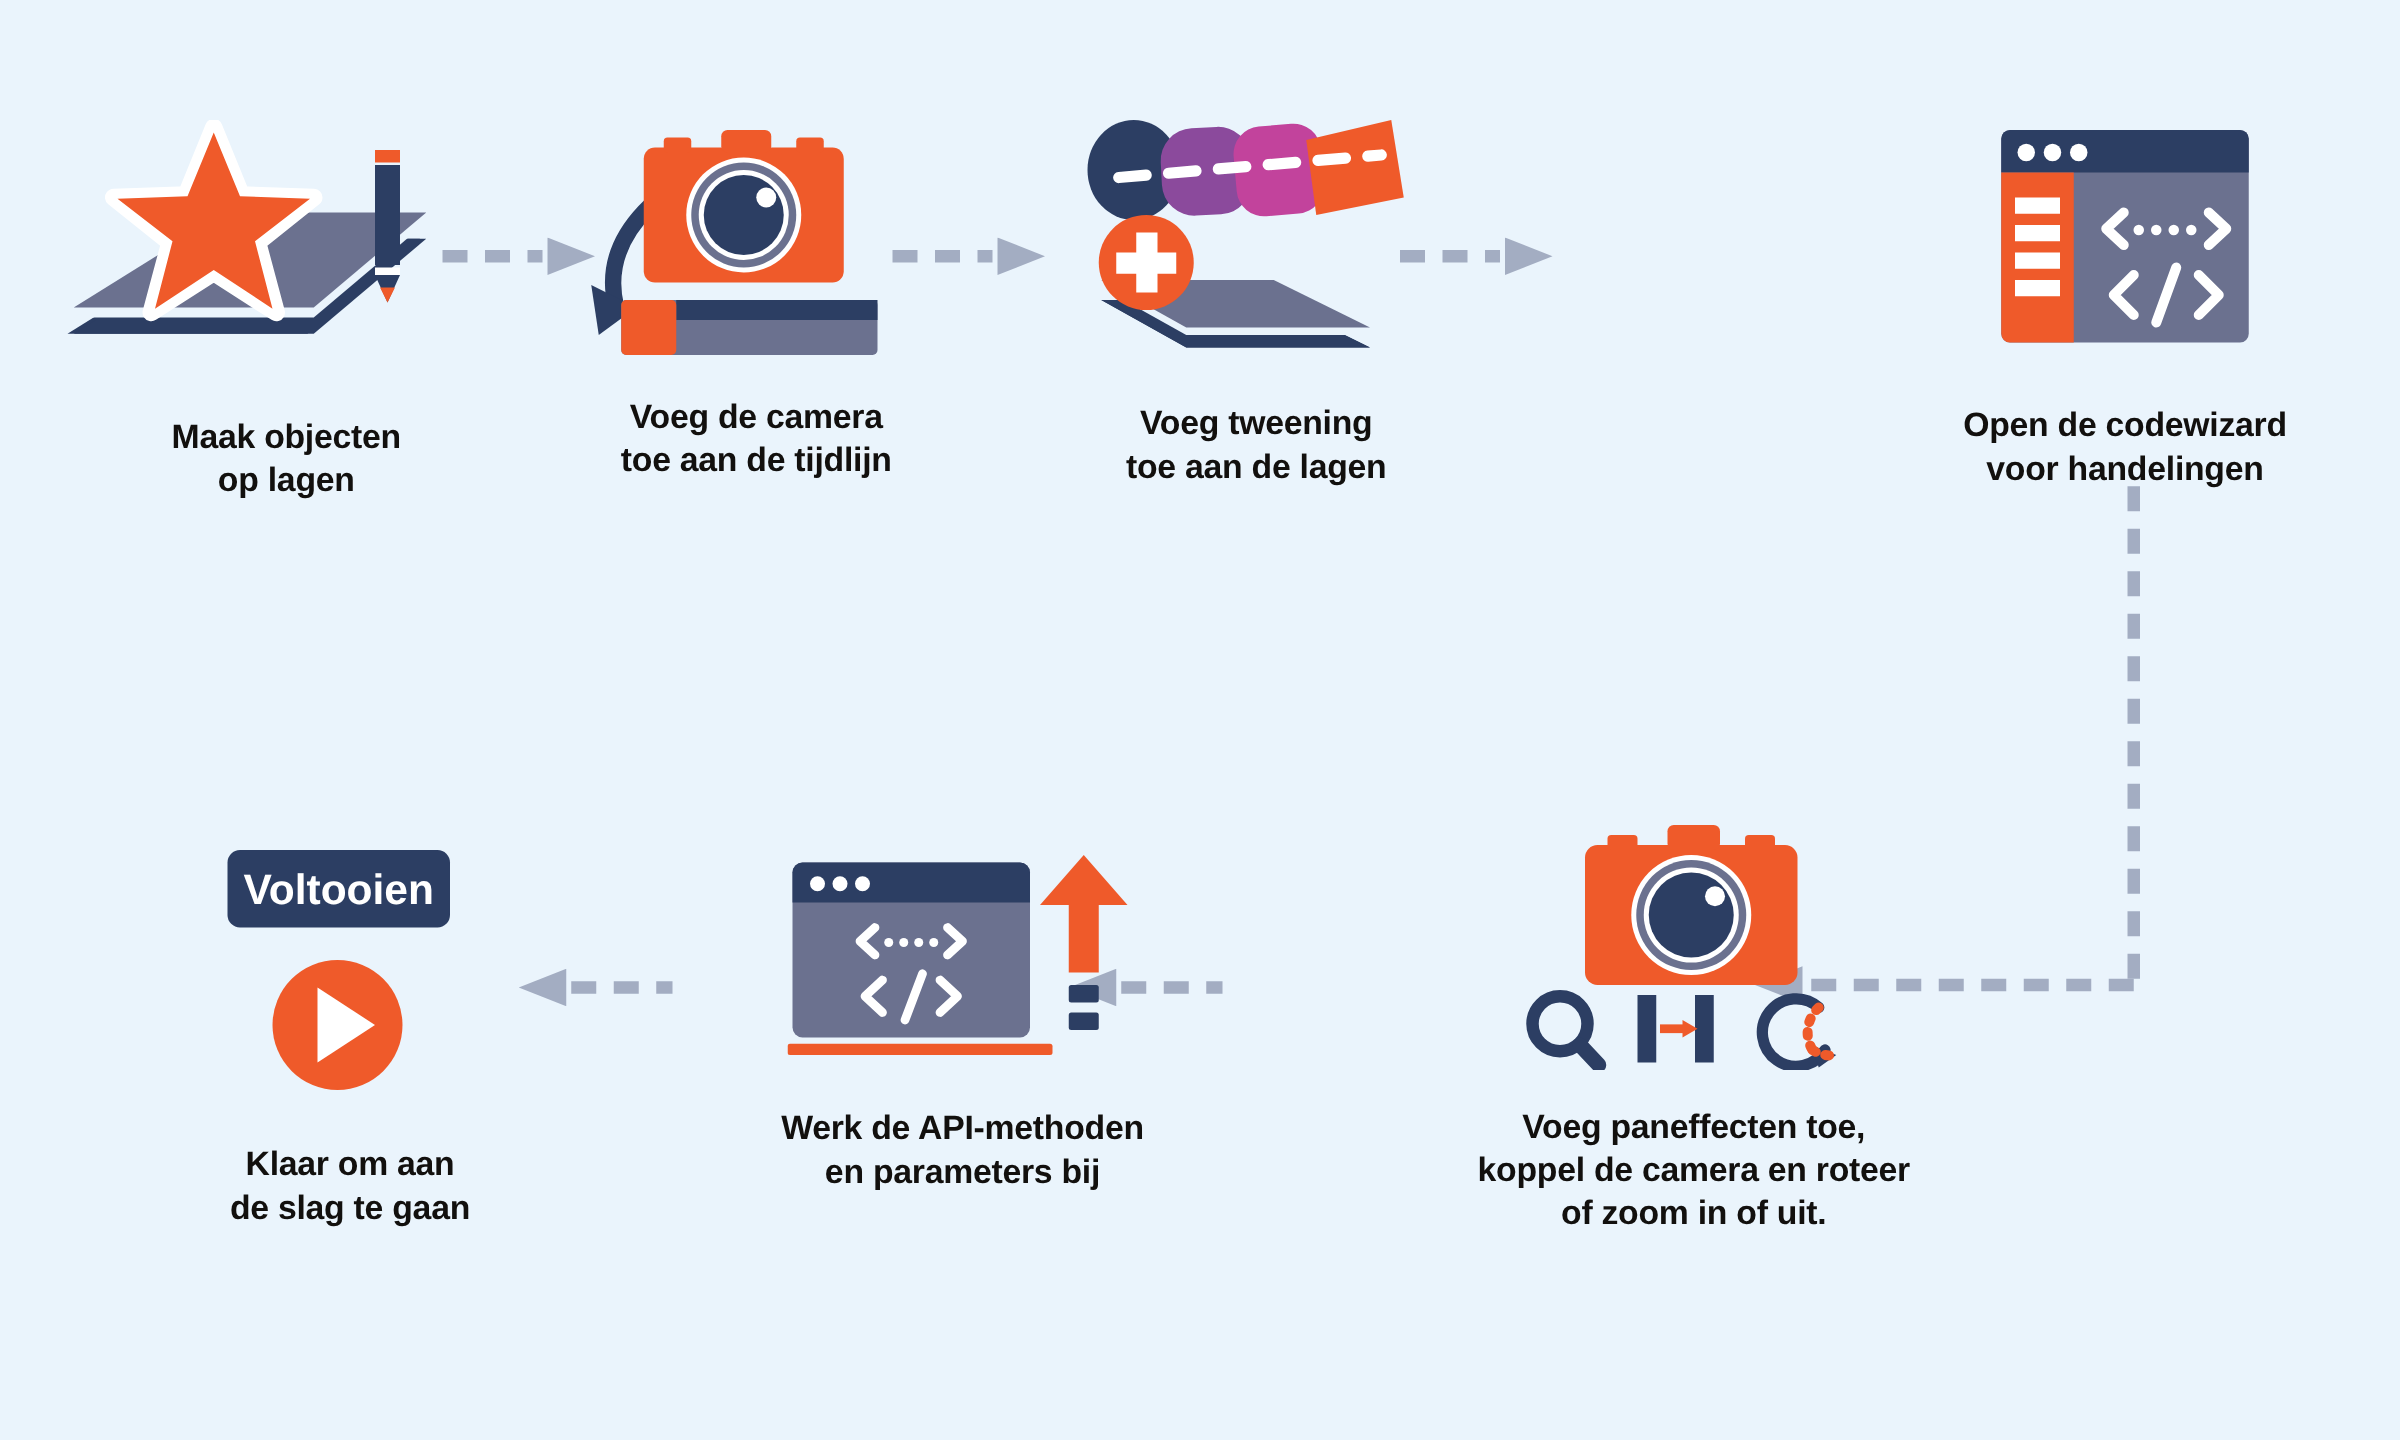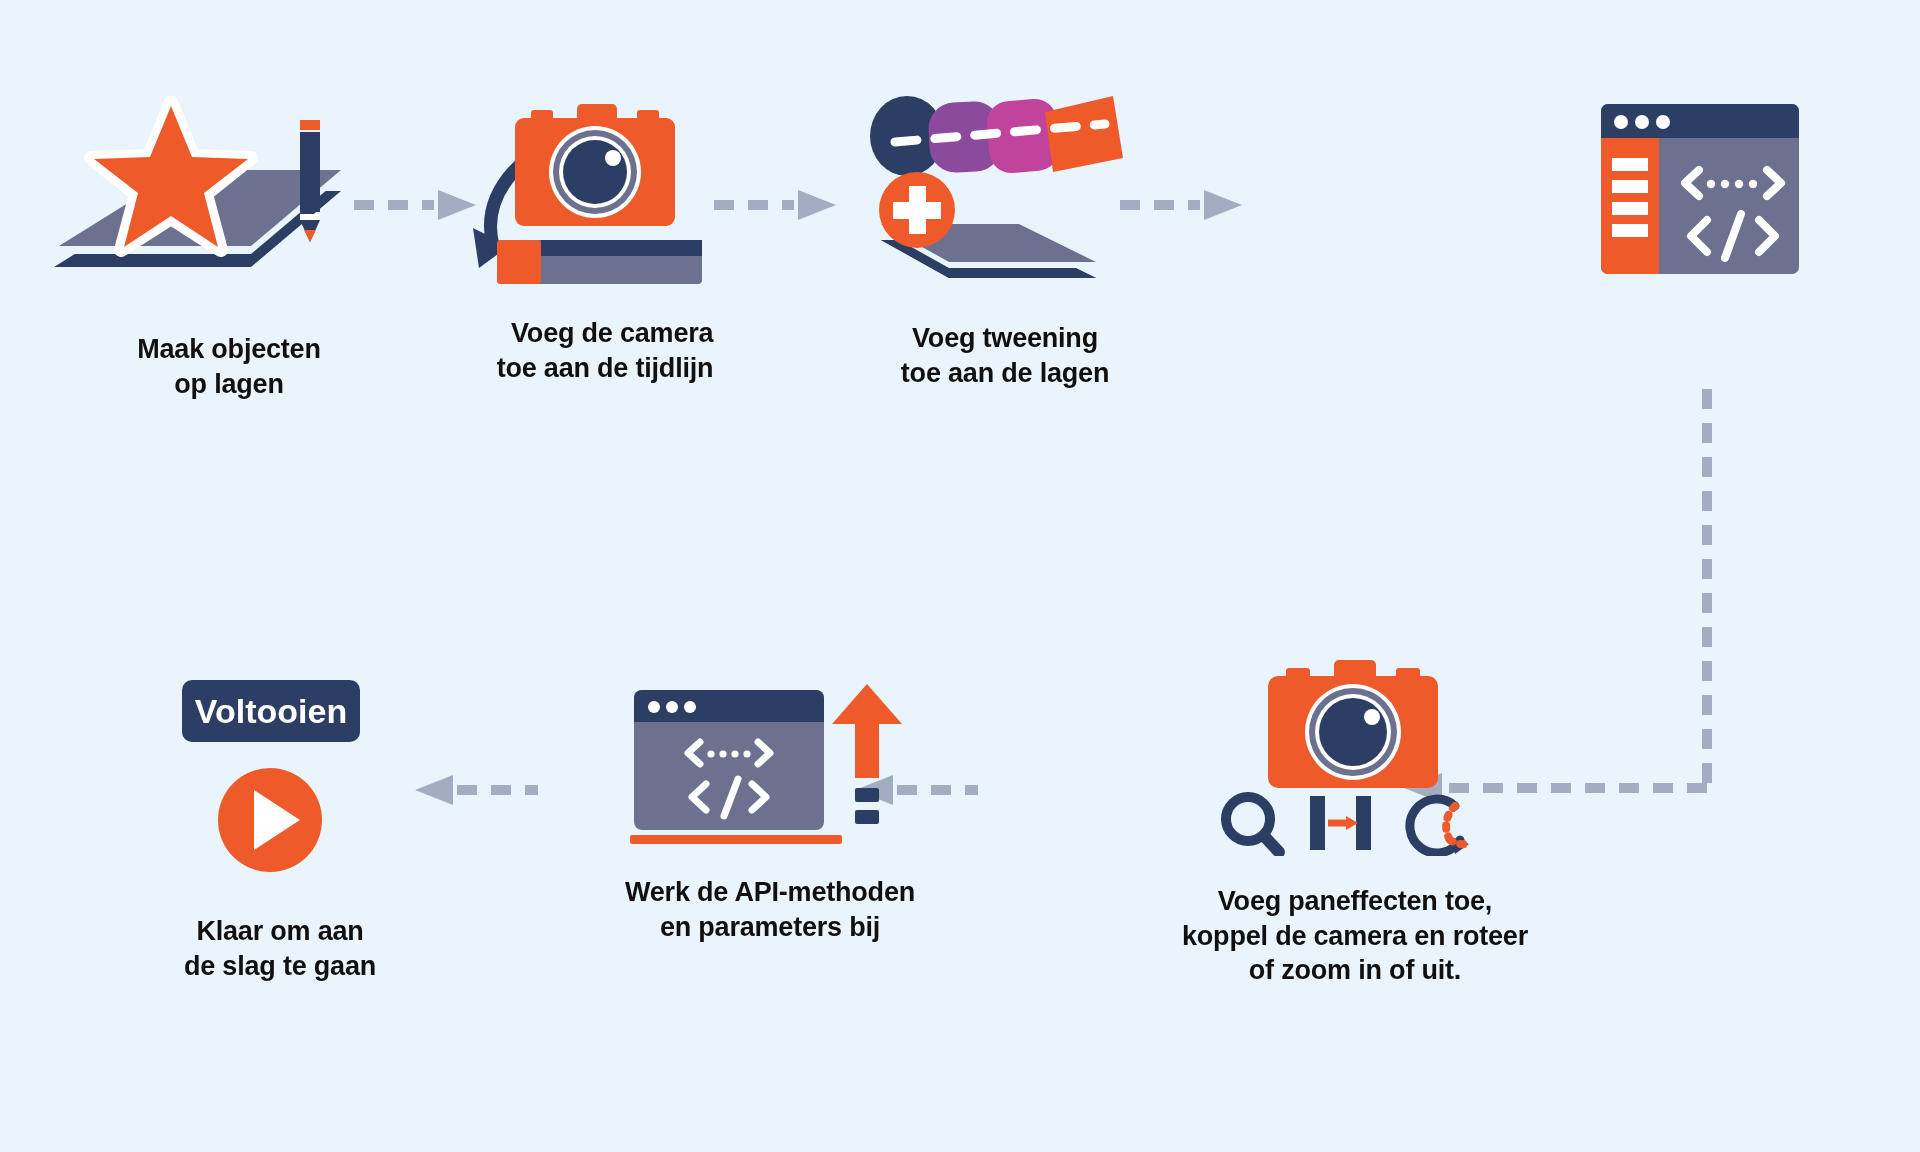--- a/index.html
+++ b/index.html
@@ -56,25 +56,25 @@
   #step-camera    { left: 430px;  top: 96px;  width: 350px; }
   #step-tweening  { left: 830px;  top: 96px;  width: 350px; }
   #step-codewizard{ left: 1480px; top: 96px;  width: 440px; }
 
   
   #step-ready     { left: 130px;  top: 680px; width: 300px; }
   #step-api       { left: 560px;  top: 680px; width: 420px; }
   #step-paneffects{ left: 1120px; top: 656px; width: 470px; }
 
   #step-objects .step-label   { margin-top: 36px; margin-left: 36px; }
-  #step-camera .step-label    { margin-top: 30px; text-align: right; }
+  #step-camera .step-label    { margin-top: 30px; }
   #step-tweening .step-label  { margin-top: 30px; }
   #step-codewizard .step-label{ margin-top: 42px; }
   #step-ready .step-label     { margin-top: 39px; }
-  #step-api .step-label       { margin-top: 20px; }
+  #step-api .step-label       { margin-top: 30px; }
   #step-paneffects .step-label{ margin-top: 28px; }
 
   #conn-1 { left: 352px;  top: 190px; }
   #conn-2 { left: 712px;  top: 190px; }
   #conn-3 { left: 1118px; top: 190px; }
   #conn-elbow { left: 1380px; top: 385px; }
   #conn-4 { left: 845px;  top: 775px; }
   #conn-5 { left: 405px;  top: 775px; }
 </style>
 </head>
@@ -208,20 +208,22 @@
           <circle cx="158" cy="88" r="4.2"></circle>
         </g>
 
         <g stroke="#ffffff" stroke-width="8" fill="none" stroke-linecap="round" stroke-linejoin="round">
           <polyline points="112,124 96,140 112,156"></polyline>
           <polyline points="164,124 180,140 164,156"></polyline>
           <line x1="146" y1="118" x2="130" y2="162"></line>
         </g>
       </svg>
     </div>
+    <div class="step-label">Open de codewizard
+voor handelingen</div>
   </div>
 
   <div class="connector" id="conn-elbow">
     <svg width="360" height="430" viewBox="0 0 360 430">
 
       <line x1="327" y1="4" x2="327" y2="398" stroke="#a3adc2" stroke-width="10" stroke-dasharray="20 14" stroke-linecap="butt"></line>
 
       <line x1="327" y1="403" x2="66" y2="403" stroke="#a3adc2" stroke-width="10" stroke-dasharray="20 14" stroke-linecap="butt"></line>
 
       <polygon points="62,388 24,403 62,418" fill="#a3adc2"></polygon>

